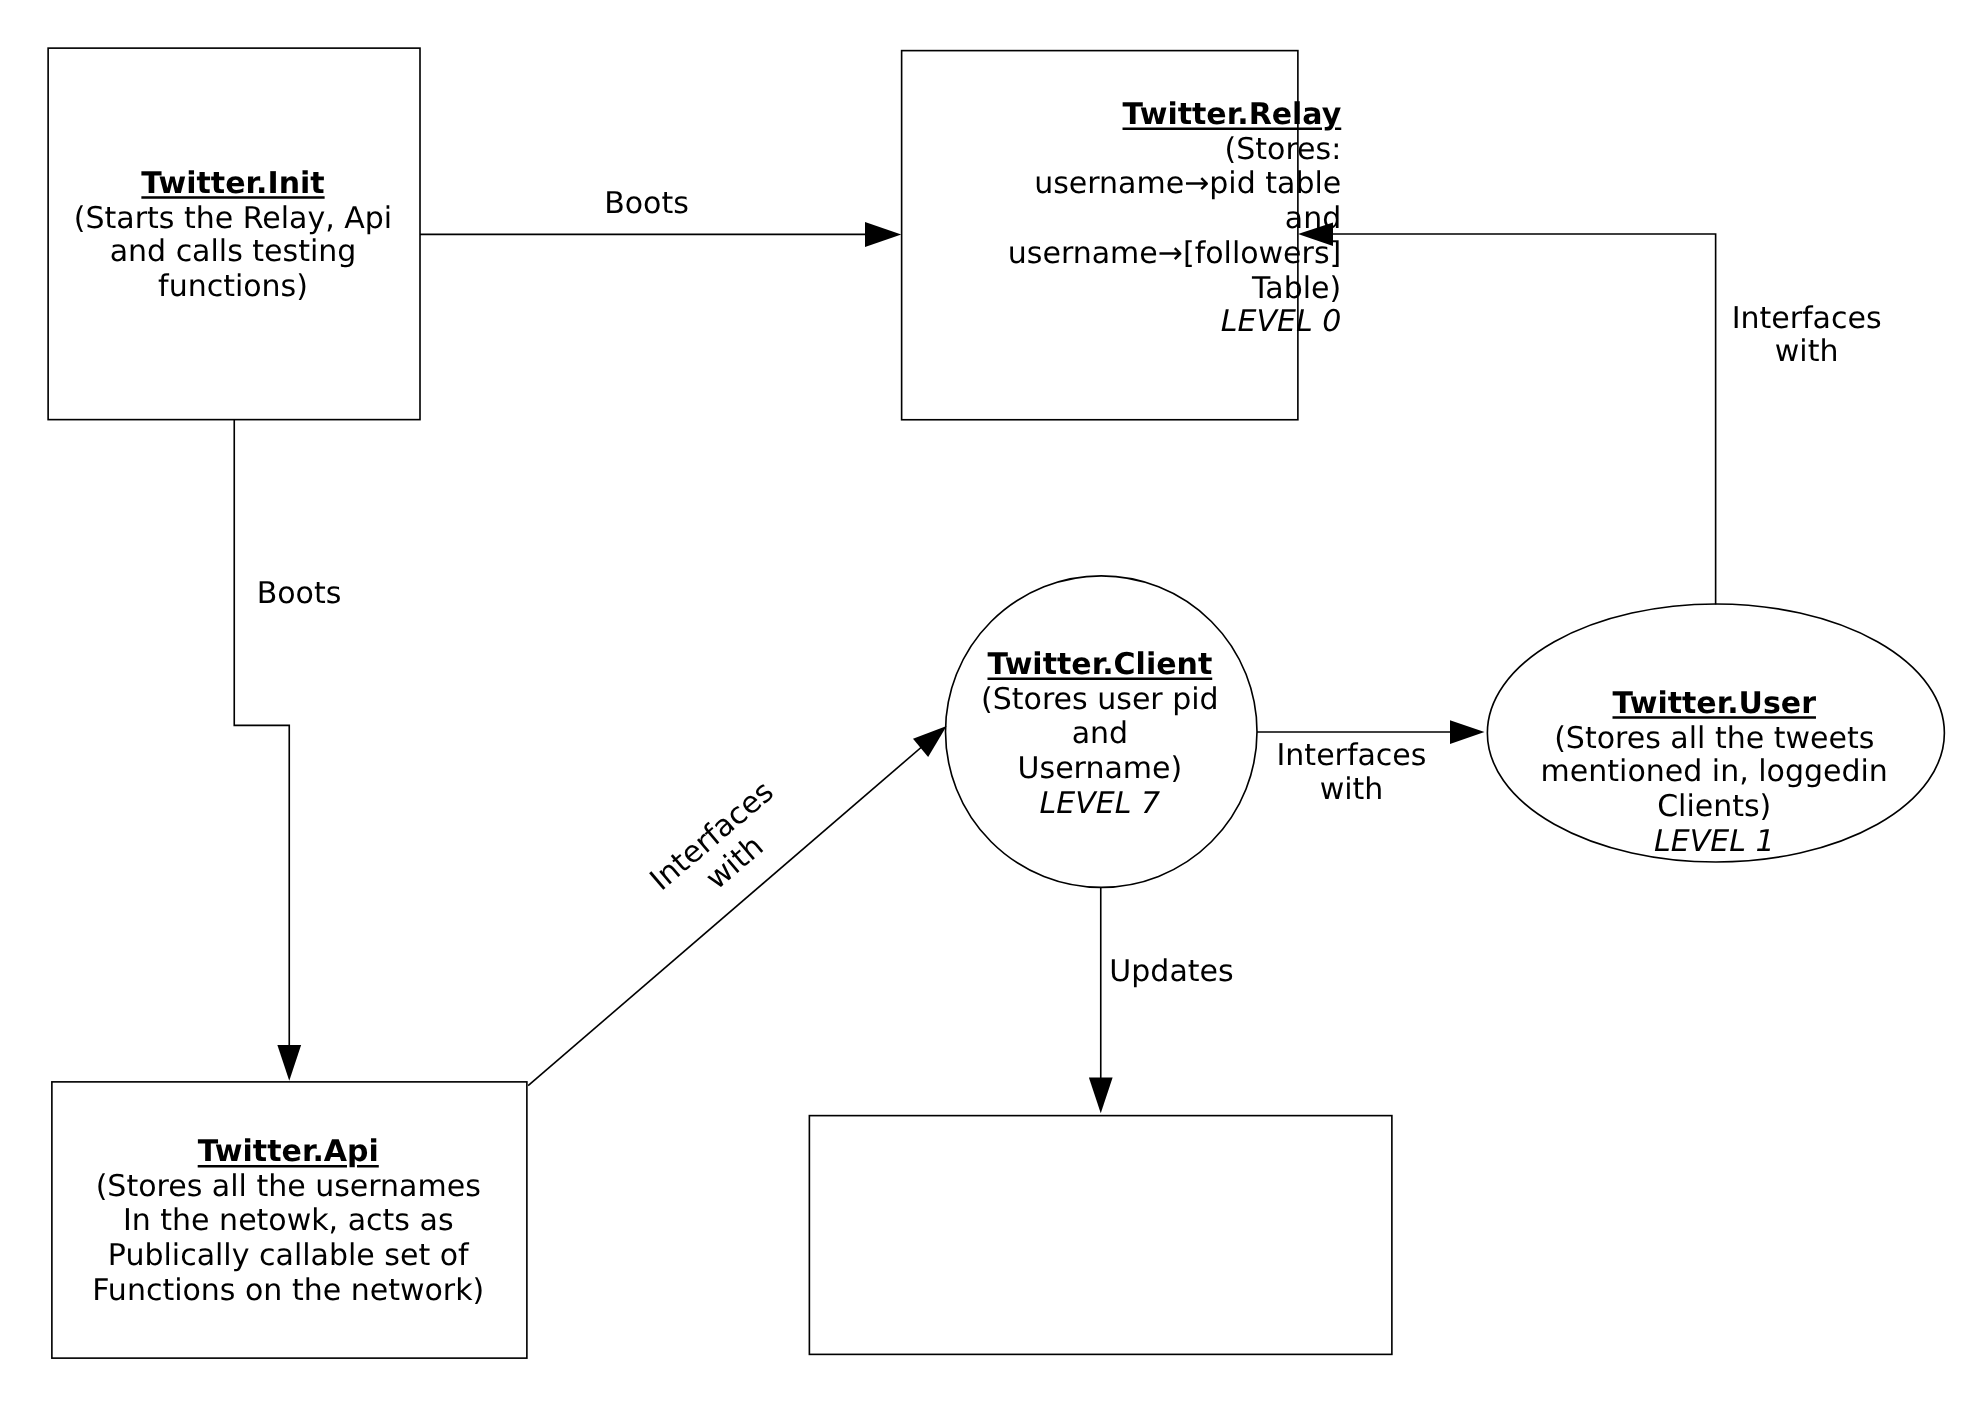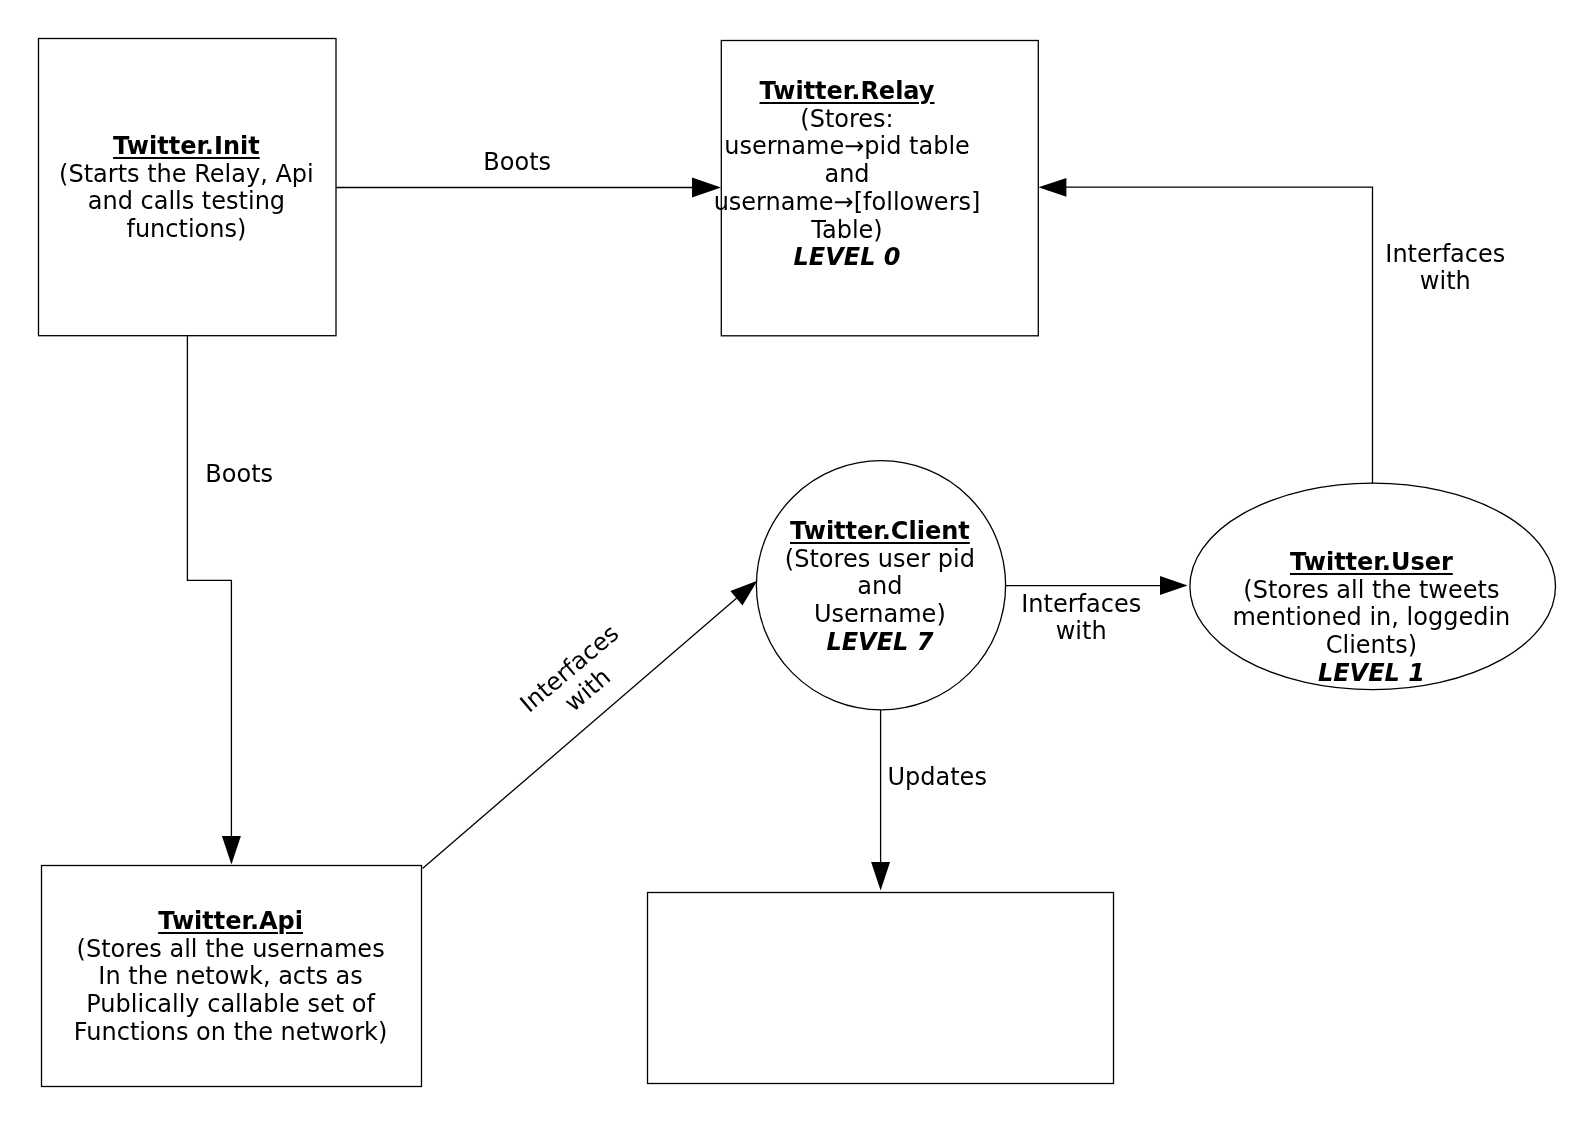--- a/index.html
+++ b/index.html
@@ -2,21 +2,21 @@
 <html><head>
 <meta charset="utf-8">
 <title>Twitter system architecture diagram</title>
 <style>
   html,body{margin:0;padding:0;background:#ffffff;}
   #page{position:relative;width:1588px;height:1123px;background:#ffffff;overflow:hidden;
         font-family:"DejaVu Sans",sans-serif;color:#000;}
   svg#edges{position:absolute;left:0;top:0;width:1588px;height:1123px;}
   .nodelabel{position:absolute;text-align:center;font-size:24px;line-height:27.75px;color:#000;}
   .ntitle{font-weight:bold;text-decoration:underline;text-underline-offset:3.2px;text-decoration-thickness:2px;display:block;}
-  .nlevel{font-weight:bold;font-style:italic;display:block;}
+  .nlevel{font-weight:normal;font-style:italic;display:block;}
   .nline{display:block;}
   .edgelabel{position:absolute;font-size:24px;line-height:27.75px;color:#000;text-align:center;}
   .edgelabel span{display:block;}
 </style>
 </head>
 <body>
 
 <div id="page">
 
   <svg id="edges" viewBox="0 0 1588 1123">
@@ -55,21 +55,21 @@
     </g>
   </svg>
 
   <div class="nodelabel" style="left:-13.6px;top:132.8px;width:400px;">
     <span class="ntitle">Twitter.Init</span>
     <span class="nline">(Starts the Relay, Api</span>
     <span class="nline">and calls testing</span>
     <span class="nline">functions)</span>
   </div>
 
-  <div class="nodelabel" style="left:647px;top:77.8px;width:400px;">
+  <div class="nodelabel" style="left:673px;top:77.8px;width:400px;text-align:right;">
     <span class="ntitle">Twitter.Relay</span>
     <span class="nline">(Stores:</span>
     <span class="nline">username→pid table</span>
     <span class="nline">and</span>
     <span class="nline">username→[followers]</span>
     <span class="nline">Table)</span>
     <span class="nlevel">LEVEL 0</span>
   </div>
 
   <div class="nodelabel" style="left:679.9px;top:517.8px;width:400px;">

